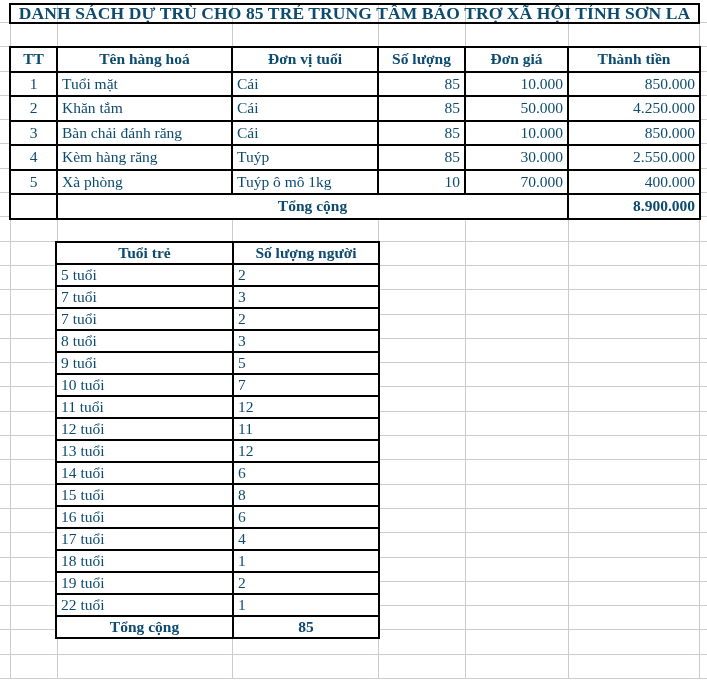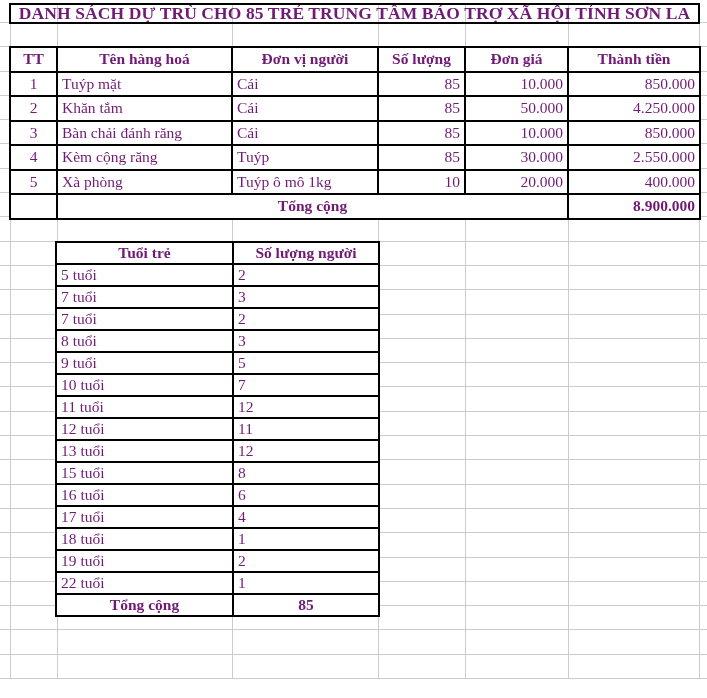--- a/index.html
+++ b/index.html
@@ -1,20 +1,20 @@
 <!DOCTYPE html>
 <html><head>
 <meta charset="utf-8">
 <style>
   * { box-sizing: border-box; margin: 0; padding: 0; }
   html, body { background: #fff; }
   body { width: 707px; height: 698px; overflow: hidden; }
   .sheet {
     position: relative; width: 707px; height: 698px;
-    background: #ffffff; color: #701a75;
+    background: #ffffff; color: #0c4a6e;
     font-family: "Liberation Serif", "DejaVu Serif", serif;
   }
   
   .hgrid {
     position: absolute; left: 0; top: 22px; width: 707px; height: 657px;
     background: repeating-linear-gradient(to bottom,
       #caccd2 0, #caccd2 1px, transparent 1px, transparent 24.3px);
   }
   .vline { position: absolute; top: 3px; height: 675px; width: 1px; background: #caccd2; }
   
@@ -62,28 +62,28 @@
         <col style="width:175px">
         <col style="width:146px">
       <col style="width:87px">
         <col style="width:103px">
         <col style="width:132px">
     </colgroup>
     <tbody>
       <tr>
         <td class="b c">TT</td>
         <td class="b c">Tên hàng hoá</td>
-        <td class="b c">Đơn vị người</td>
+        <td class="b c">Đơn vị tuổi</td>
         <td class="b c">Số lượng</td>
         <td class="b c">Đơn giá</td>
         <td class="b c">Thành tiền</td>
       </tr>
       <tr>
         <td class="c">1</td>
-        <td>Tuýp mặt</td>
+        <td>Tuổi mặt</td>
         <td>Cái</td>
         <td class="r">85</td>
         <td class="r">10.000</td>
         <td class="r">850.000</td>
       </tr>
       <tr>
         <td class="c">2</td>
         <td>Khăn tắm</td>
         <td>Cái</td>
         <td class="r">85</td>
@@ -93,32 +93,32 @@
       <tr>
         <td class="c">3</td>
         <td>Bàn chải đánh răng</td>
         <td>Cái</td>
         <td class="r">85</td>
         <td class="r">10.000</td>
         <td class="r">850.000</td>
       </tr>
       <tr>
         <td class="c">4</td>
-        <td>Kèm cộng răng</td>
+        <td>Kèm hàng răng</td>
         <td>Tuýp</td>
         <td class="r">85</td>
         <td class="r">30.000</td>
         <td class="r">2.550.000</td>
       </tr>
       <tr>
         <td class="c">5</td>
         <td>Xà phòng</td>
         <td>Tuýp ô mô 1kg</td>
         <td class="r">10</td>
-        <td class="r">20.000</td>
+        <td class="r">70.000</td>
         <td class="r">400.000</td>
       </tr>
       <tr>
         <td></td>
         <td class="b c" colspan="4">Tổng cộng</td>
         <td class="b r">8.900.000</td>
       </tr>
     </tbody>
   </table>
 
@@ -162,20 +162,24 @@
       </tr>
       <tr>
         <td>12 tuổi</td>
         <td>11</td>
       </tr>
       <tr>
         <td>13 tuổi</td>
         <td>12</td>
       </tr>
       <tr>
+        <td>14 tuổi</td>
+        <td>6</td>
+      </tr>
+      <tr>
         <td>15 tuổi</td>
         <td>8</td>
       </tr>
       <tr>
         <td>16 tuổi</td>
         <td>6</td>
       </tr>
       <tr>
         <td>17 tuổi</td>
         <td>4</td>

